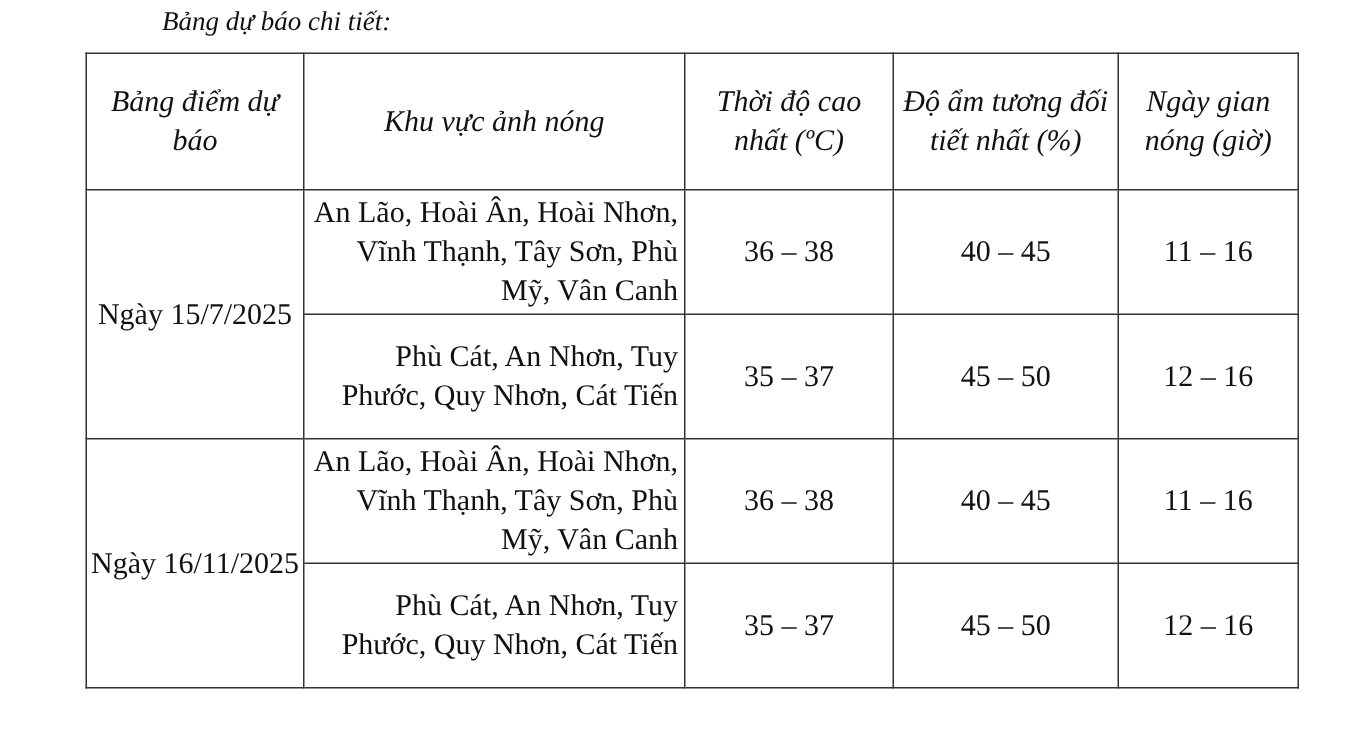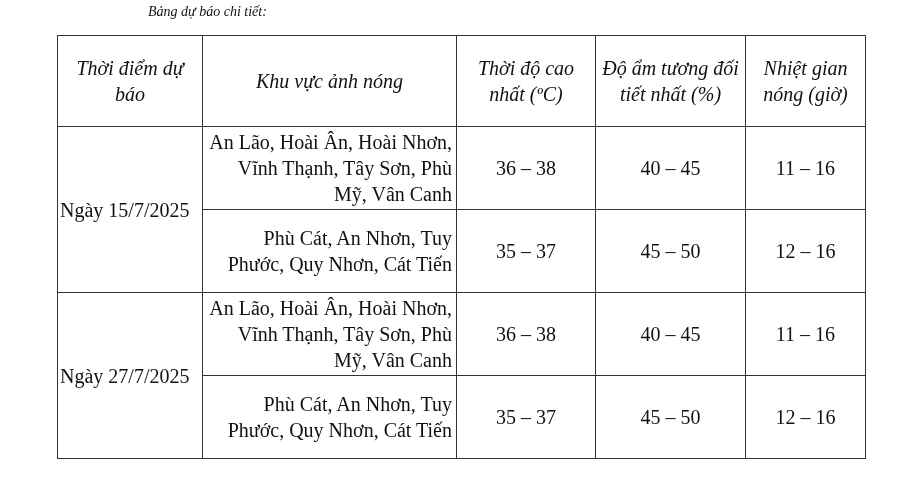--- a/index.html
+++ b/index.html
@@ -1,64 +1,64 @@
 <!DOCTYPE html>
 <html><head>
 <meta charset="utf-8">
 <style>
   html, body { margin: 0; padding: 0; background: #ffffff; }
   body { width: 900px; height: 492px; position: relative; overflow: hidden;
          font-family: "Liberation Serif", "DejaVu Serif", serif; color: #111; }
-  .caption { position: absolute; left: 108px; top: 4px; font-size: 14px; font-style: italic; margin-left: 40px; }
+  .caption { position: absolute; left: 108px; top: 4px; font-size: 18px; font-style: italic; }
   table { position: absolute; left: 57px; top: 35px; border-collapse: collapse; table-layout: fixed; }
   td, th { border: 1.5px solid #333; padding: 0 4px; font-weight: normal; }
   th { font-style: italic; font-size: 20px; line-height: 26px; text-align: center; vertical-align: middle; height: 90px; }
   td { font-size: 20px; line-height: 26px; vertical-align: middle; height: 82px; }
   td.center { text-align: center; margin-top: 16px; }
   td.area { text-align: right; padding-left: 5px; }
-  td.date { text-align: left; padding: 0 2px; }
+  td.date { text-align: center; padding: 0 2px; }
 </style>
 </head>
 <body>
 
 <div class="caption">Bảng dự báo chi tiết:</div>
 
 <table>
   <colgroup>
     <col style="width:145px">
       <col style="width:254px">
       <col style="width:139px">
       <col style="width:150px">
       <col style="width:120px">
   </colgroup>
   <thead>
     <tr>
-      <th>Thời điểm dự báo</th>
+      <th>Bảng điểm dự báo</th>
       <th>Khu vực ảnh nóng</th>
       <th>Thời độ cao nhất (ºC)</th>
       <th>Độ ẩm tương đối tiết nhất (%)</th>
-      <th>Nhiệt gian nóng (giờ)</th>
+      <th>Ngày gian nóng (giờ)</th>
     </tr>
   </thead>
   <tbody>
     <tr>
       <td class="date" rowspan="2">Ngày 15/7/2025</td>
       <td class="area">An Lão, Hoài Ân, Hoài Nhơn, Vĩnh Thạnh, Tây Sơn, Phù Mỹ, Vân Canh</td>
       <td class="center">36 – 38</td>
       <td class="center">40 – 45</td>
       <td class="center">11 – 16</td>
     </tr>
     <tr>
       <td class="area">Phù Cát, An Nhơn, Tuy Phước, Quy Nhơn, Cát Tiến</td>
       <td class="center">35 – 37</td>
       <td class="center">45 – 50</td>
       <td class="center">12 – 16</td>
     </tr>
     <tr>
-      <td class="date" rowspan="2">Ngày 27/7/2025</td>
+      <td class="date" rowspan="2">Ngày 16/11/2025</td>
       <td class="area">An Lão, Hoài Ân, Hoài Nhơn, Vĩnh Thạnh, Tây Sơn, Phù Mỹ, Vân Canh</td>
       <td class="center">36 – 38</td>
       <td class="center">40 – 45</td>
       <td class="center">11 – 16</td>
     </tr>
     <tr>
       <td class="area">Phù Cát, An Nhơn, Tuy Phước, Quy Nhơn, Cát Tiến</td>
       <td class="center">35 – 37</td>
       <td class="center">45 – 50</td>
       <td class="center">12 – 16</td>

